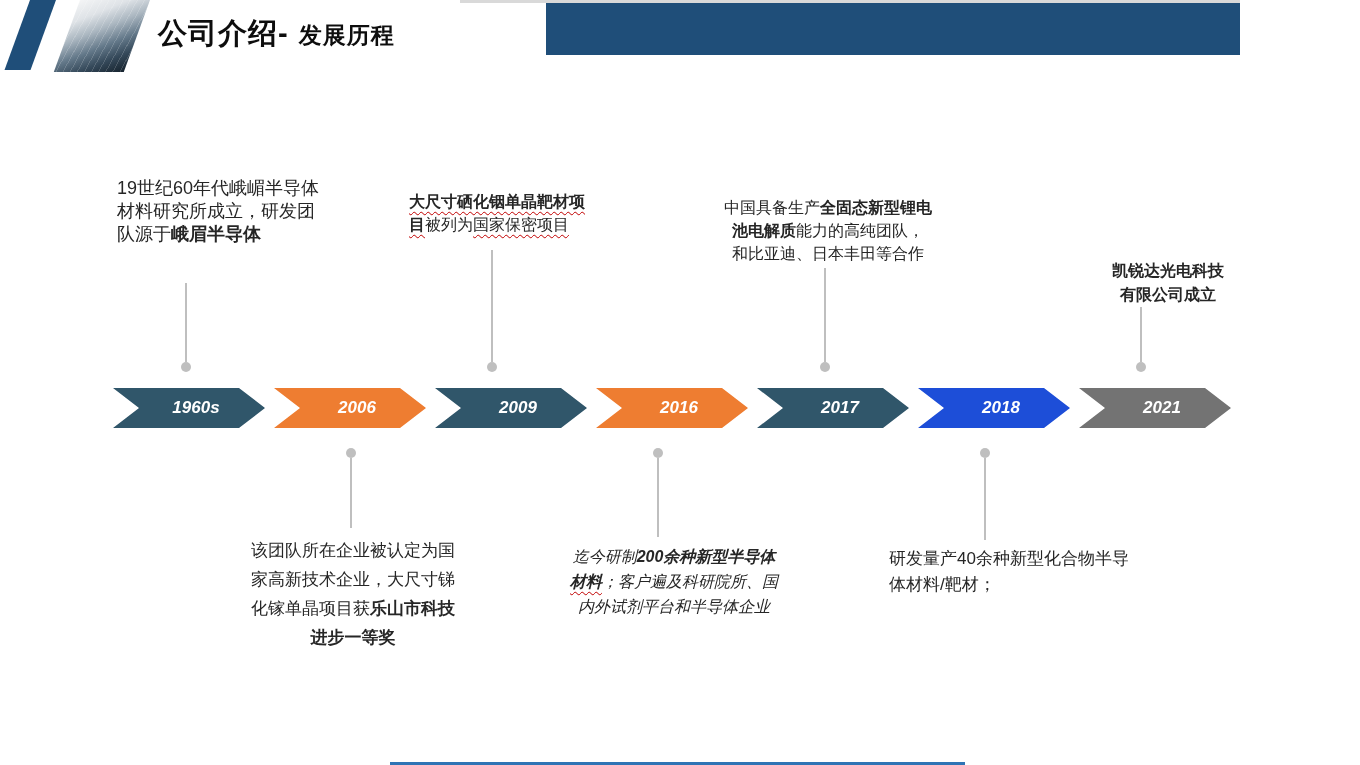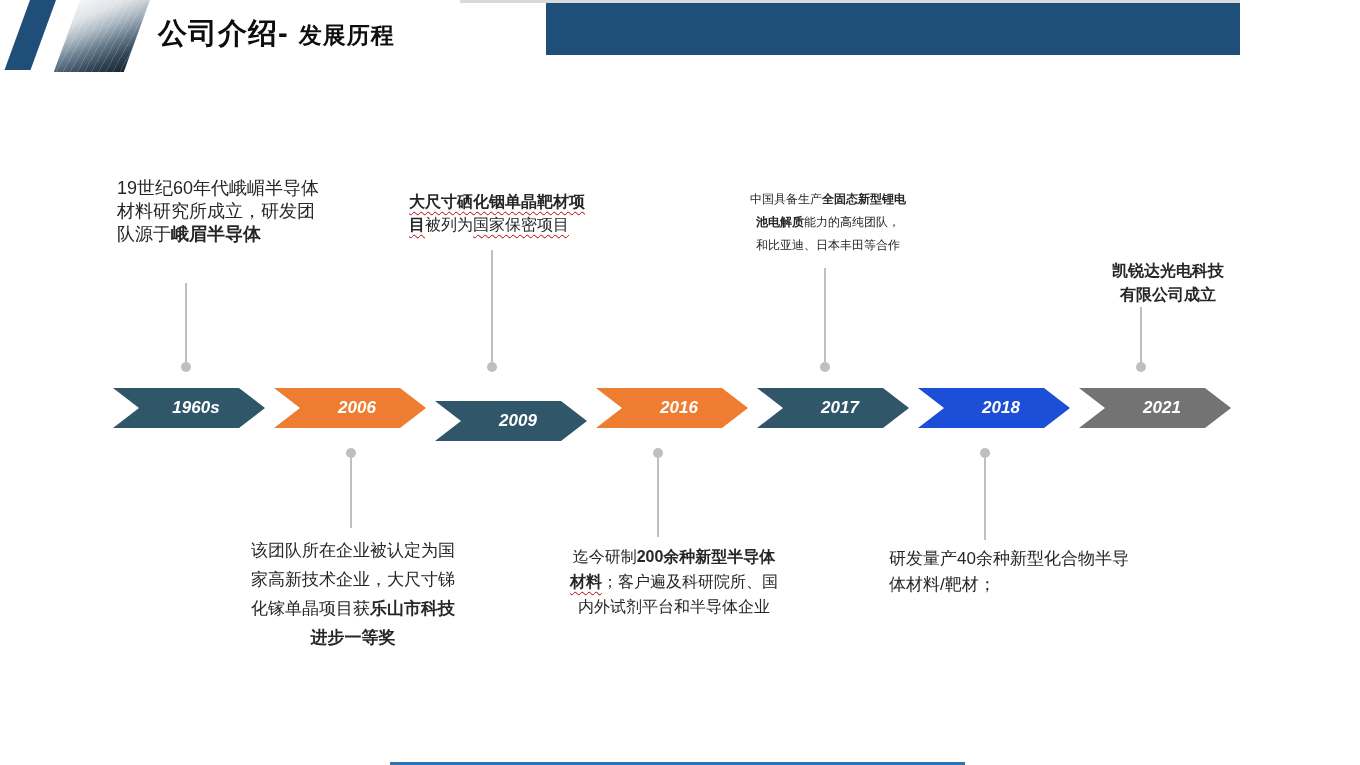--- a/index.html
+++ b/index.html
@@ -40,24 +40,24 @@
   .cb2{left:652px;top:448px;height:89px;}
   .cb3{left:979px;top:448px;height:92px;}
 
   
   .tb{position:absolute;color:#262626;white-space:nowrap;}
   .tb .b{font-weight:bold;}
   .tb .sq{text-decoration:underline;text-decoration-style:wavy;text-decoration-color:#C00000;
           text-decoration-thickness:1px;text-underline-offset:4px;}
   .tb1{left:117px;top:177px;font-size:18px;line-height:23px;}
   .tb2{left:409px;top:190px;font-size:16px;line-height:23px;}
-  .tb3{left:693px;top:188px;width:270px;text-align:center;font-size:12px;line-height:23px;}
+  .tb3{left:693px;top:196px;width:270px;text-align:center;font-size:16px;line-height:23px;}
   .tb4{left:1078px;top:259px;width:180px;text-align:center;font-size:16px;line-height:24px;}
   .tb5{left:231px;top:536px;width:244px;text-align:center;font-size:17px;line-height:29px;}
-  .tb6{left:554px;top:544px;width:240px;text-align:center;font-size:16px;line-height:25px;}
+  .tb6{left:554px;top:544px;width:240px;text-align:center;font-size:16px;line-height:25px;font-style:italic;}
   .tb7{left:889px;top:546px;font-size:17px;line-height:26px;}
 
   .bottom-line{position:absolute;left:390px;top:762px;width:575px;height:3px;background:#2E74B5;}
 </style>
 </head>
 <body>
 
 <div class="slide">
 
   <div class="gray-line" style="background: rgb(217, 217, 217);"></div>
@@ -68,21 +68,21 @@
     <span class="main">公司介绍-</span>
     <span class="sub">发展历程</span>
   </div>
 
   <div class="chev cp1" style="background: rgb(48, 86, 106);">
     <span class="yr">1960s</span>
   </div>
   <div class="chev cp2" style="background: rgb(238, 125, 49);">
     <span class="yr">2006</span>
   </div>
-  <div class="chev cp3" style="background: rgb(48, 86, 106); margin-top: 13px;">
+  <div class="chev cp3" style="background: rgb(48, 86, 106);">
     <span class="yr">2009</span>
   </div>
   <div class="chev cp4" style="background: rgb(238, 125, 49);">
     <span class="yr">2016</span>
   </div>
   <div class="chev cp5" style="background: rgb(48, 86, 106);">
     <span class="yr">2017</span>
   </div>
   <div class="chev cp6" style="background: #1d4ed8;">
     <span class="yr">2018</span>

